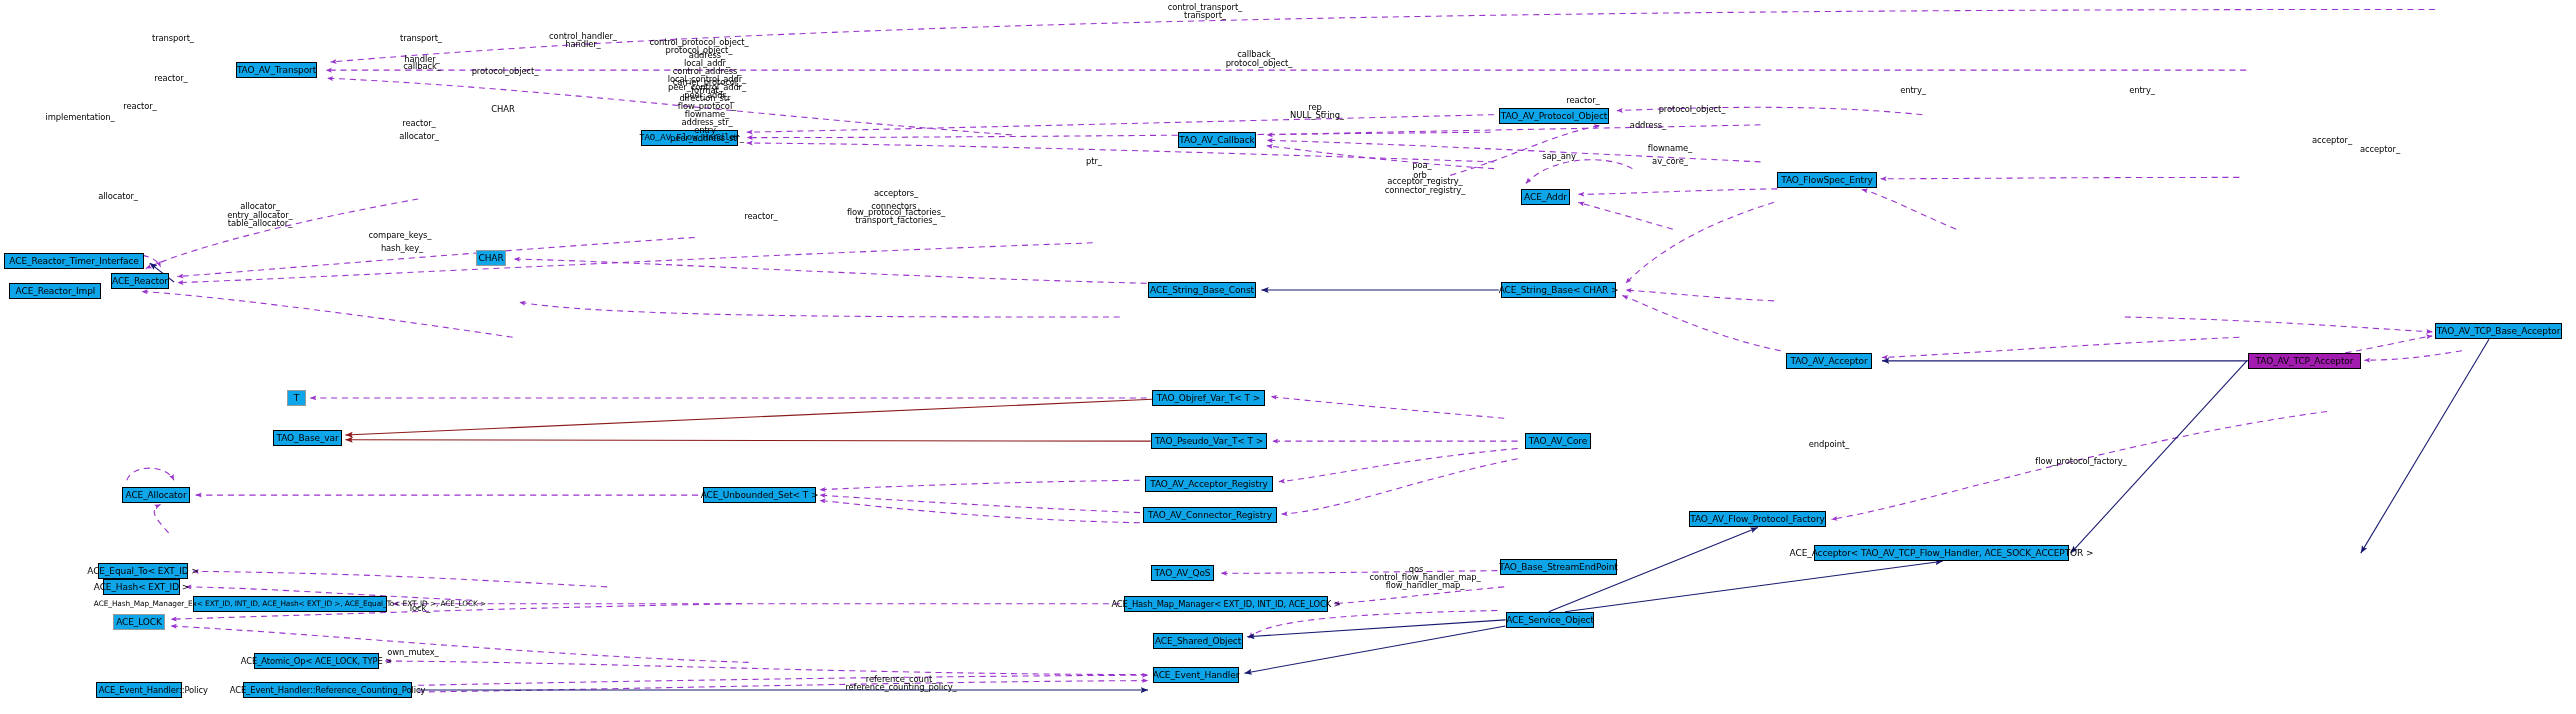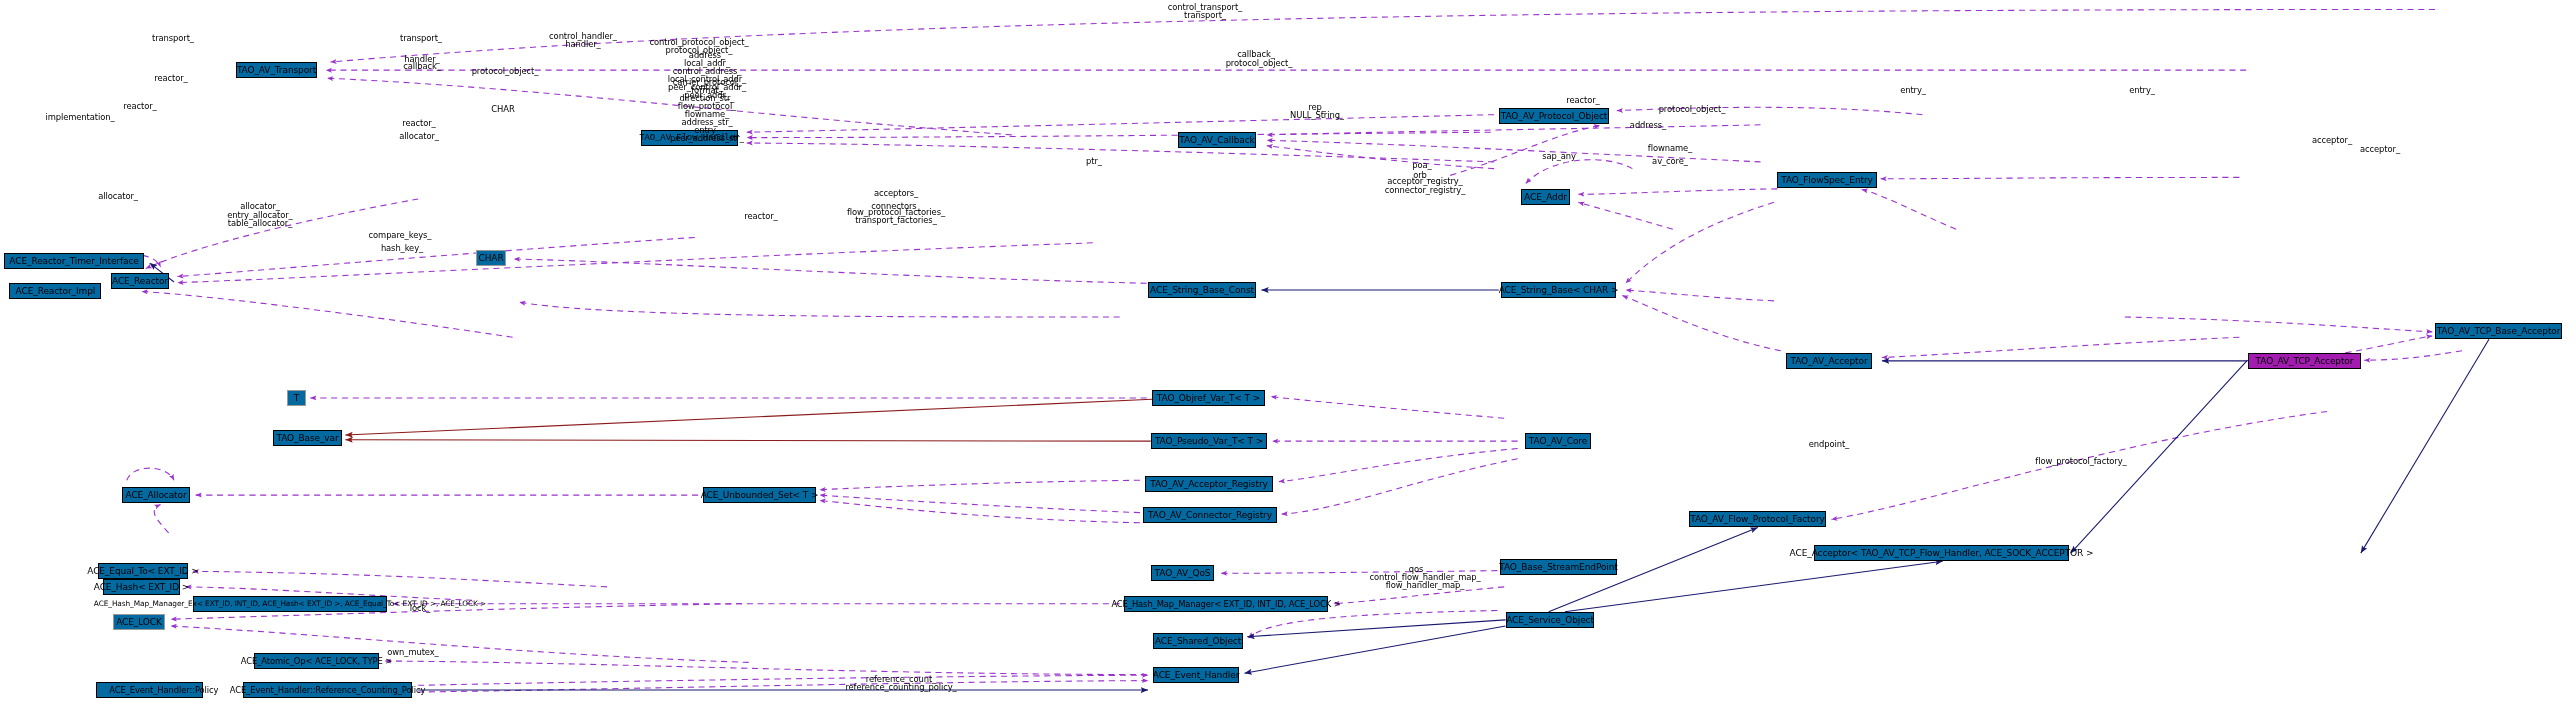--- a/index.html
+++ b/index.html
@@ -3,21 +3,21 @@
 <meta charset="utf-8">
 <style>
   html, body { margin:0; padding:0; background:#ffffff; }
   body { font-family:"DejaVu Sans", sans-serif; }
   #canvas { position:relative; width:2576px; height:715px; background:#ffffff; overflow:hidden; }
   svg.edges { position:absolute; left:0; top:0; width:2576px; height:715px; }
   .node {
     position:absolute;
     box-sizing:border-box;
     border:0.7px solid #000000;
-    background:#0369a1;
+    background:#0ea5e9;
     color:#000000;
     font-family:"DejaVu Sans", sans-serif;
     font-size:9px;
     line-height:1;
     display:flex;
     align-items:center;
     justify-content:center;
     white-space:nowrap;
     padding:0 3.4px;
     letter-spacing:-0.1px;
@@ -188,21 +188,21 @@
   <div class="node" style="left:1151px;top:565px;width:63px;height:16px;">TAO_AV_QoS</div>
   <div class="node" style="left:1500px;top:559px;width:117px;height:16px;">TAO_Base_StreamEndPoint</div>
   <div class="node" style="left:103px;top:579px;width:77px;height:16px;">ACE_Hash&lt; EXT_ID &gt;</div>
   <div class="node" style="left:193px;top:596px;width:194px;height:16px;font-size:7.4px;">ACE_Hash_Map_Manager_Ex&lt; EXT_ID, INT_ID, ACE_Hash&lt; EXT_ID &gt;, ACE_Equal_To&lt; EXT_ID &gt;, ACE_LOCK &gt;</div>
   <div class="node" style="left:1124px;top:596px;width:204px;height:16px;font-size:8.4px;">ACE_Hash_Map_Manager&lt; EXT_ID, INT_ID, ACE_LOCK &gt;</div>
   <div class="node" style="left:1506px;top:612px;width:88px;height:16px;">ACE_Service_Object</div>
   <div class="node tmpl" style="left:113px;top:614px;width:52px;height:16px;">ACE_LOCK</div>
   <div class="node" style="left:1153px;top:633px;width:90px;height:16px;">ACE_Shared_Object</div>
   <div class="node" style="left:254px;top:653px;width:125px;height:16px;font-size:8.4px;">ACE_Atomic_Op&lt; ACE_LOCK, TYPE &gt;</div>
   <div class="node" style="left:1153px;top:667px;width:86px;height:16px;">ACE_Event_Handler</div>
-  <div class="node" style="left:96px;top:682px;width:107px;height:16px;font-size:8.4px;padding-left:32px;">ACE_Event_Handler::Policy</div>
+  <div class="node" style="left:96px;top:682px;width:86px;height:16px;font-size:8.4px;padding-left:32px;">ACE_Event_Handler::Policy</div>
   <div class="node" style="left:243px;top:682px;width:169px;height:16px;font-size:8.4px;">ACE_Event_Handler::Reference_Counting_Policy</div>
 
   <div class="elabel" style="left:1205px;top:2.7px;">control_transport_
 transport_</div>
   <div class="elabel" style="left:173px;top:34px;">transport_</div>
   <div class="elabel" style="left:421px;top:34px;">transport_</div>
   <div class="elabel" style="left:583px;top:32px;">control_handler_
 handler_</div>
   <div class="elabel" style="left:699px;top:38px;">control_protocol_object_
 protocol_object_</div>

